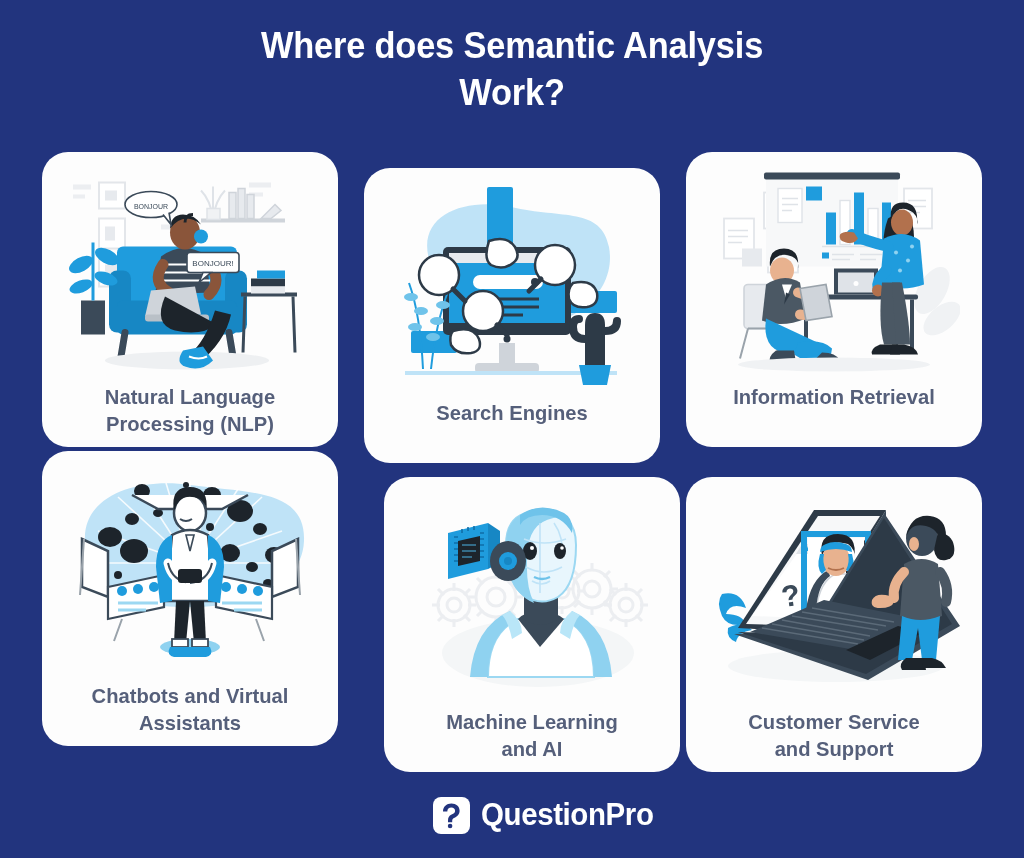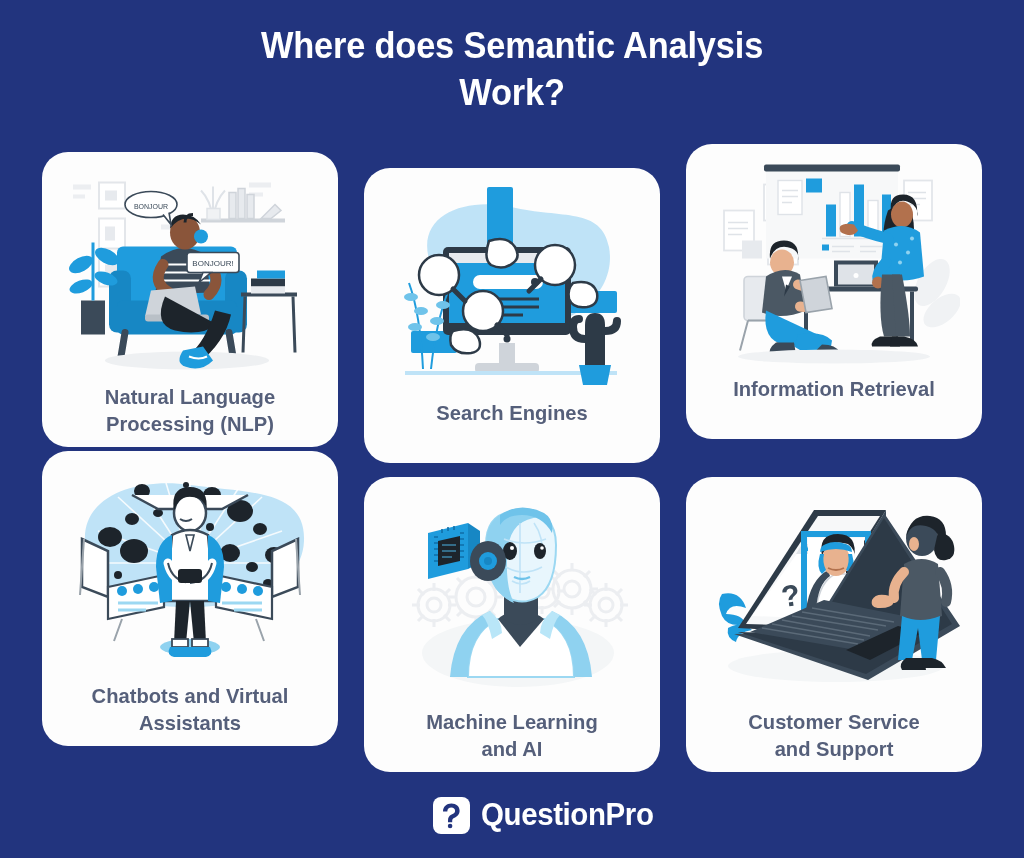--- a/index.html
+++ b/index.html
@@ -21,23 +21,23 @@
   }
 
   
   .card{
     position:absolute;width:296px;height:295px;
     background:#fdfdfd;border-radius:26px;overflow:hidden;
     display:flex;flex-direction:column;
   }
   .c0{left:42px;top:152px}
   .c1{left:364px;top:168px}
-  .c2{left:686px;top:144px}
+  .c2{left:686px;top:152px}
   .c3{left:42px;top:451px}
-  .c4{left:364px;top:477px}
+  .c4{left:384px;top:477px}
   .c5{left:686px;top:477px}
 
   .art{position:relative;flex:1 1 auto;overflow:hidden;}
   .art svg{position:absolute;left:50%;top:50%;transform:translate(-50%,-50%);}
 
   .card-label{
     flex:0 0 auto;
     text-align:center;color:#555f7a;
     font-size:21px;line-height:27px;font-weight:bold;
     padding:0 12px 10px 12px;

